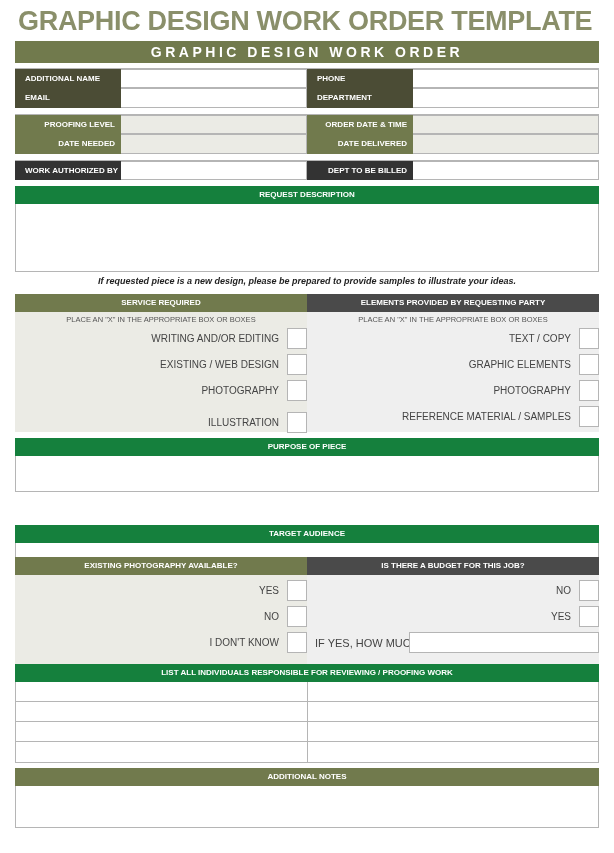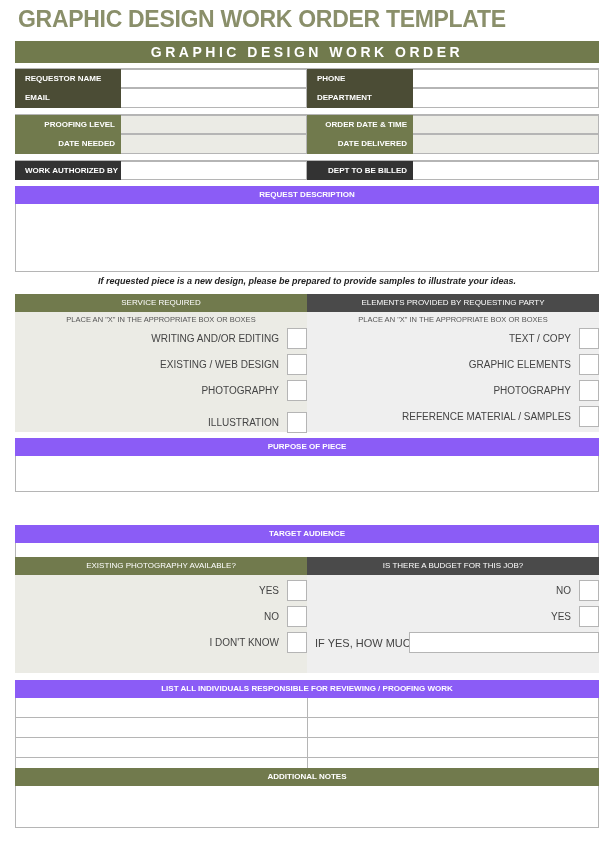--- a/index.html
+++ b/index.html
@@ -1,34 +1,34 @@
 <!DOCTYPE html>
 <html><head>
 <meta charset="utf-8">
 <style>
   html, body { margin: 0; padding: 0; background: #ffffff; }
   body { width: 614px; height: 853px; position: relative; font-family: "Liberation Sans", sans-serif; color: #333; overflow: hidden; }
-  .page-title { position: absolute; left: 18px; top: 6px; font-size: 23px; font-weight: bold; color: #8a8f6a; letter-spacing: -0.3px; text-align: center; }
+  .page-title { position: absolute; left: 18px; top: 6px; font-size: 27px; font-weight: bold; color: #8a8f6a; letter-spacing: -0.3px; text-align: center; }
   .box { position: absolute; left: 15px; width: 584px; box-sizing: border-box; }
   .banner { position: absolute; left: 15px; width: 584px; height: 22px; top: 41px; background: #717a4d; color: #fff; font-size: 14px; font-weight: bold; letter-spacing: 3.5px; text-align: center; line-height: 22px; }
   .grid-row { position: absolute; left: 15px; width: 584px; height: 20px; display: flex; box-sizing: border-box; }
   .lbl { width: 106px; height: 100%; box-sizing: border-box; color: #fff; font-size: 8px; font-weight: bold; line-height: 20px; padding: 0 10px; white-space: nowrap; }
   .lbl.dark { background: #4b4c35; }
   .lbl.olive { background: #717a4d; text-align: right; padding-right: 6px; }
   .lbl.black { background: #333333; }
   .lbl.black.right { text-align: right; padding-right: 6px; }
   .val { width: 186px; height: 100%; box-sizing: border-box; border: 1px solid #b5b5b5; border-left: none; background: #fff; }
   .val.grey { background: #ebebe5; }
   .sect-head { height: 18px; line-height: 18px; color: #fff; font-size: 8px; font-weight: bold; text-align: center; }
-  .sect-head.dark { background: #8b5cf6; }
+  .sect-head.dark { background: #15803d; }
   .sect-head.olive { background: #717a4d; }
   .sect-body { border: 1px solid #b5b5b5; border-top: none; background: #fff; box-sizing: border-box; }
   .note { position: absolute; left: 15px; width: 584px; top: 276px; text-align: center; font-size: 9px; font-style: italic; font-weight: bold; color: #222; }
   .half { position: absolute; width: 292px; box-sizing: border-box; }
-  .half-head { height: 18px; line-height: 18px; color: #fff; font-size: 8px; font-weight: normal; text-align: center; }
+  .half-head { height: 18px; line-height: 18px; color: #fff; font-size: 8px; font-weight: bold; text-align: center; }
   .half-head.olive { background: #717a4d; }
   .half-head.charcoal { background: #4a4a4a; }
   .half-body { position: relative; }
   .half-body.beige { background: #ebebe5; }
   .half-body.light { background: #efefef; }
   .instr { text-align: center; font-size: 7.5px; color: #555; padding-top: 3px; height: 12px; }
   .check-row { position: absolute; right: 0; height: 22px; display: flex; align-items: center; }
   .check-label { font-size: 10px; color: #444; margin-right: 8px; white-space: nowrap; }
   .checkbox { width: 20px; height: 21px; box-sizing: border-box; border: 1px solid #b5b5b5; background: #fff; }
   .amount-row { position: absolute; left: 0; right: 0; height: 21px; display: flex; align-items: center; }
@@ -41,21 +41,21 @@
   .list-cell:first-child { border-right: 1px solid #b5b5b5; flex: 0 0 292px; box-sizing: border-box; }
 </style>
 </head>
 <body>
 
 <div class="page-title">GRAPHIC DESIGN WORK ORDER TEMPLATE</div>
 
 <div class="banner">GRAPHIC DESIGN WORK ORDER</div>
 
 <div class="grid-row" style="top:68px; border-top:1px solid #b5b5b5;">
-  <div class="lbl dark">REQUESTOR NAME</div>
+  <div class="lbl dark">ADDITIONAL NAME</div>
   <div class="val"></div>
   <div class="lbl dark">PHONE</div>
   <div class="val"></div>
 </div>
 <div class="grid-row" style="top:88px;">
   <div class="lbl dark">EMAIL</div>
   <div class="val"></div>
   <div class="lbl dark">DEPARTMENT</div>
   <div class="val"></div>
 </div>
@@ -172,21 +172,21 @@
       <span class="check-label">YES</span>
       <span class="checkbox"></span>
     </div>
     <div class="amount-row" style="top:57px;">
       <span class="amount-label">IF YES, HOW MUCH?</span>
       <span class="amount-input"></span>
     </div>
   </div>
 </div>
 
-<div class="box" style="top:680px;">
+<div class="box" style="top:664px;">
   <div class="sect-head dark">LIST ALL INDIVIDUALS RESPONSIBLE FOR REVIEWING / PROOFING WORK</div>
   <div class="list-table">
     <div class="list-row">
       <div class="list-cell"></div>
       <div class="list-cell"></div>
     </div>
     <div class="list-row">
       <div class="list-cell"></div>
       <div class="list-cell"></div>
     </div>

